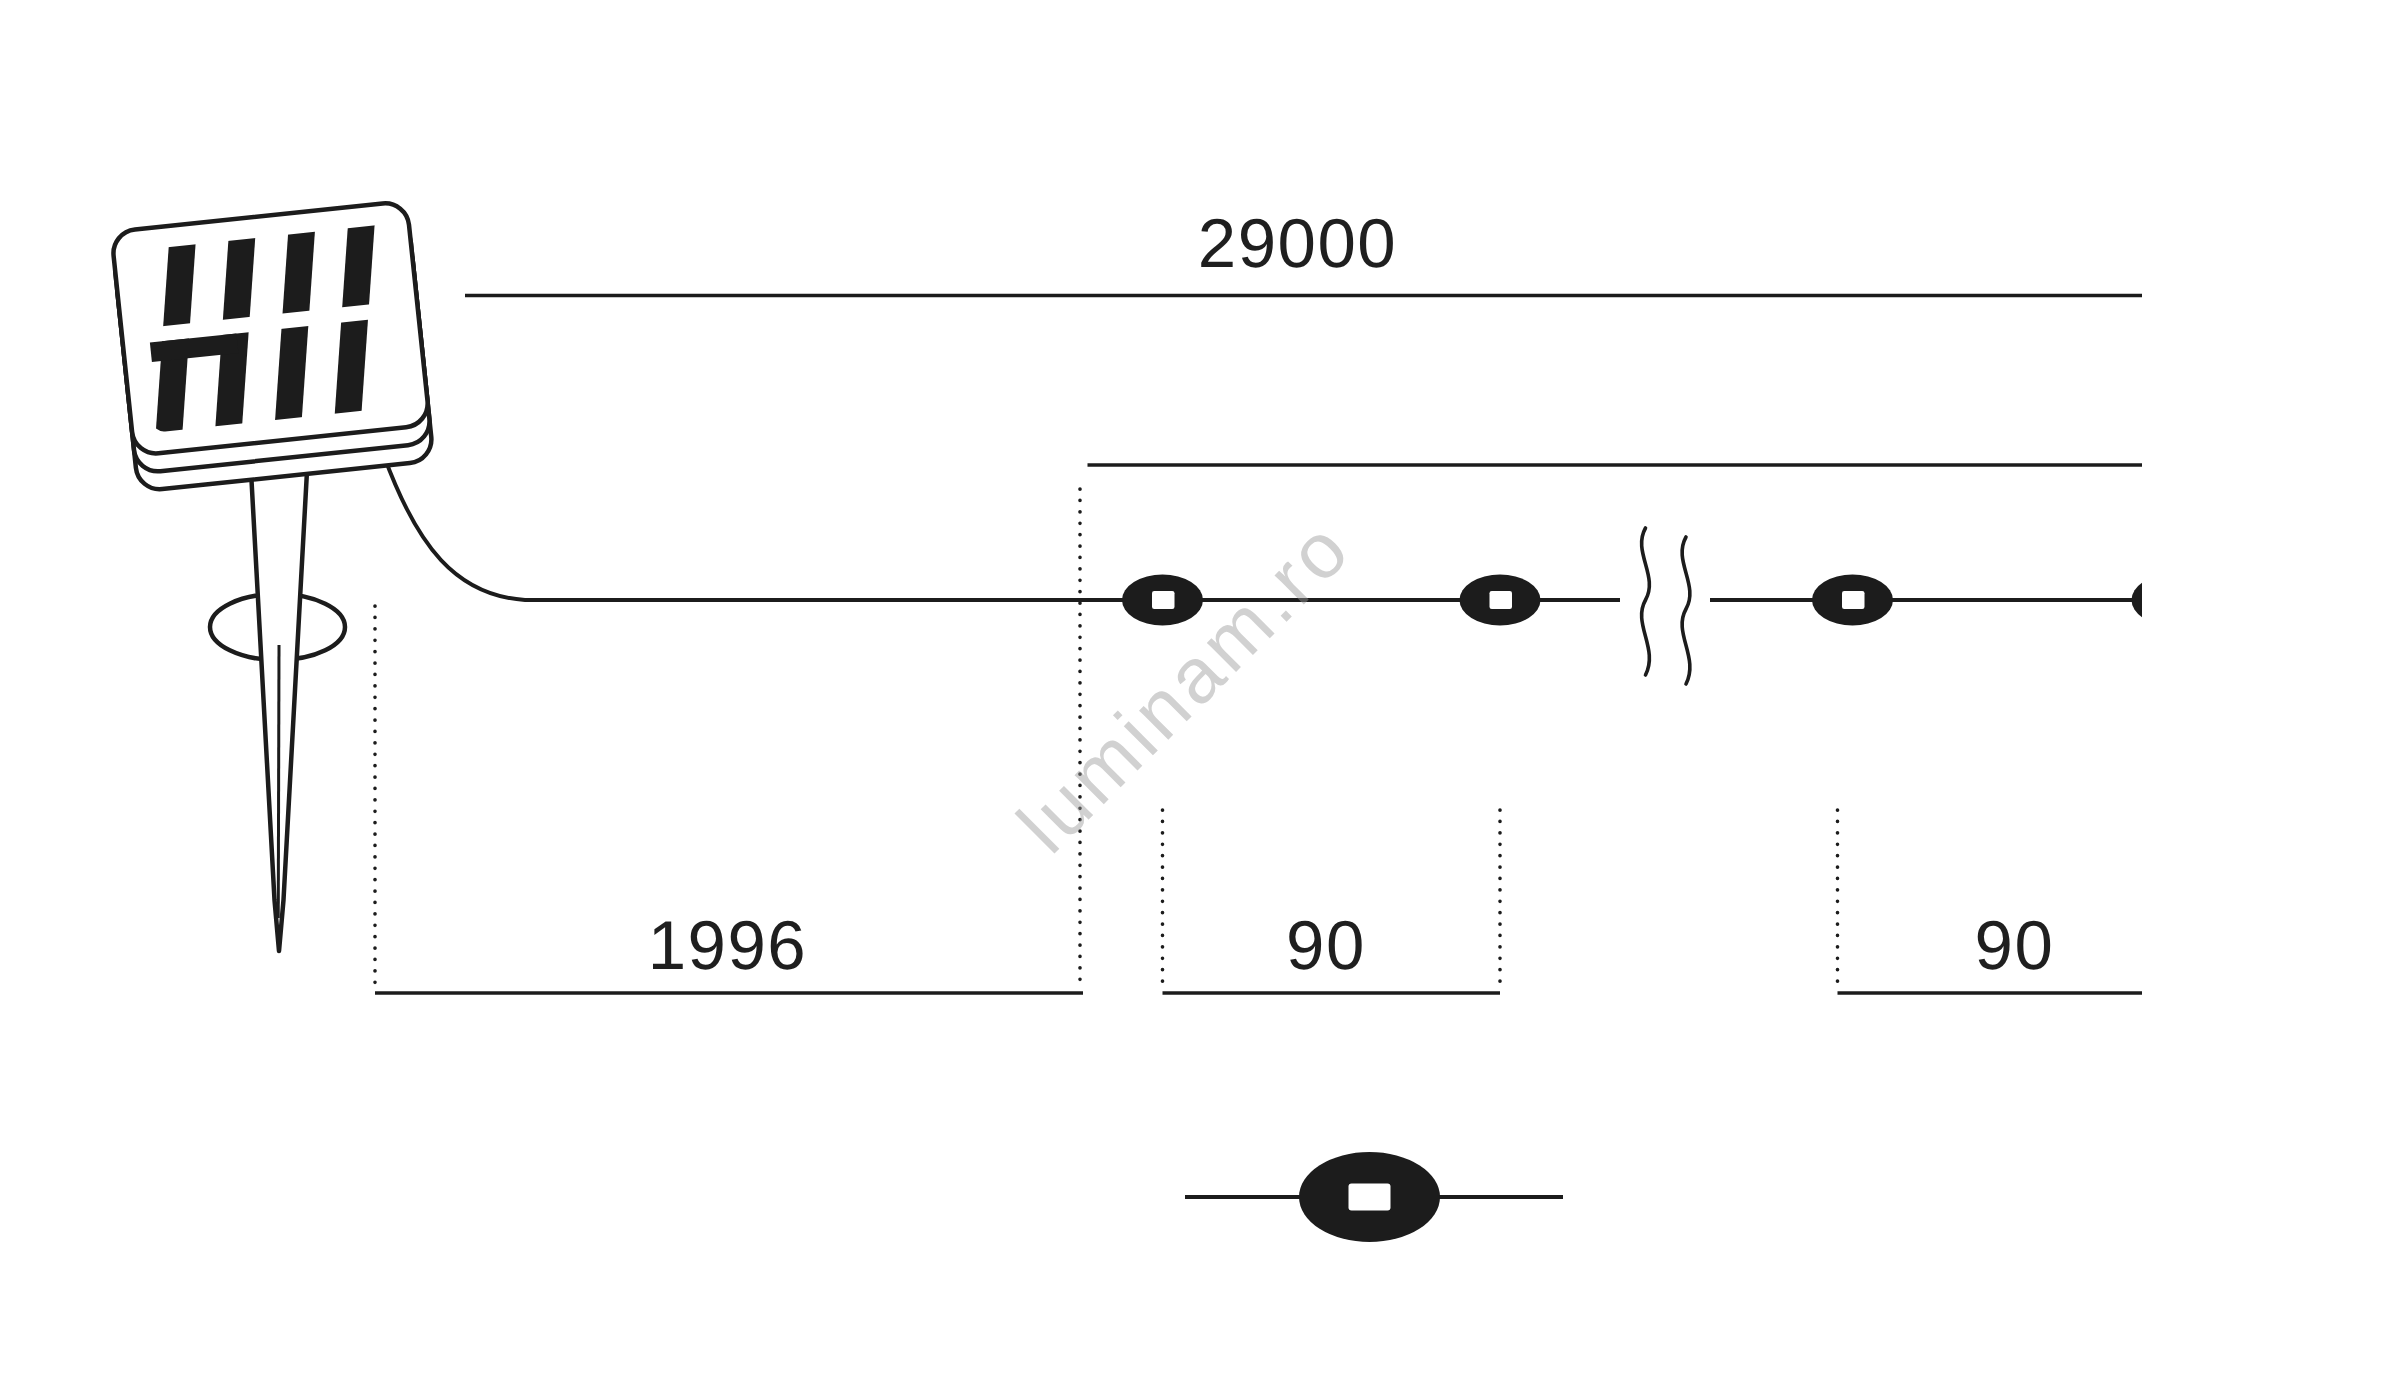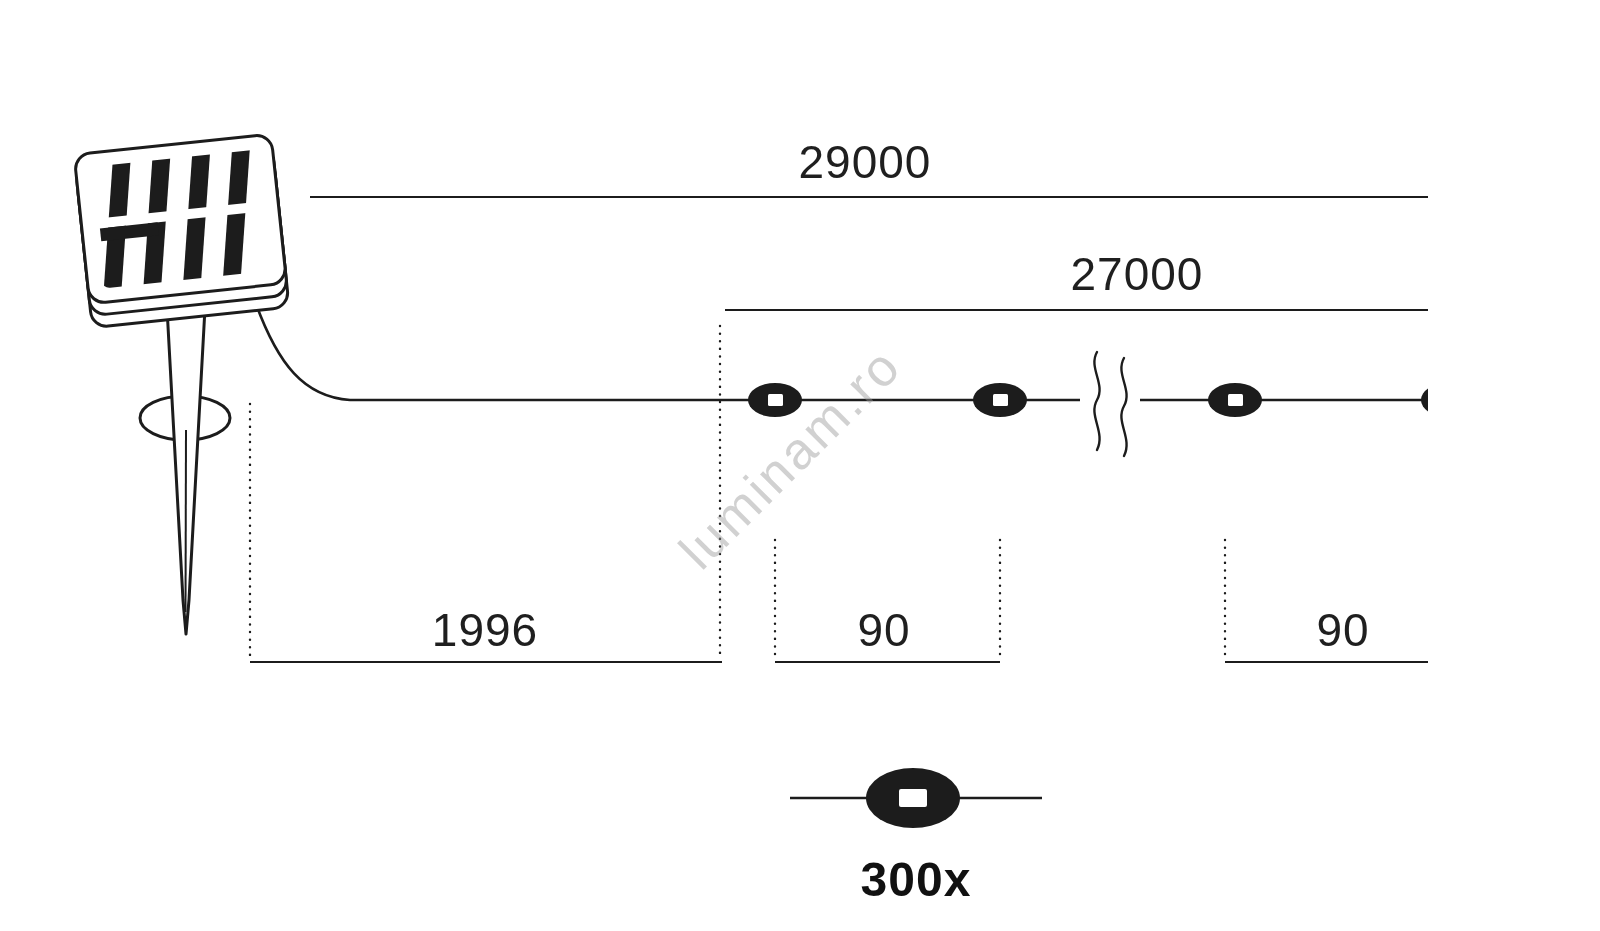--- a/index.html
+++ b/index.html
@@ -128,25 +128,23 @@
       <line x1="790" y1="798" x2="1042" y2="798" stroke="#1c1c1c" stroke-width="2.6"></line>
       <g>
         <ellipse cx="913" cy="798" rx="47" ry="30" fill="#1c1c1c"></ellipse>
         <rect x="899" y="789" width="28" height="18" rx="2" fill="#ffffff"></rect>
       </g>
     </g>
   </svg>
 
   <div class="dim-label" style="left:865px;top:135px;">29000</div>
 
-  <div class="dim-label" style="left:1137px;top:247px;">27000</div>
 
   <div class="dim-label" style="left:485px;top:603px;">1996</div>
 
   <div class="dim-label" style="left:884px;top:603px;">90</div>
 
   <div class="dim-label" style="left:1343px;top:603px;">90</div>
 
-  <div class="count-label" style="left:916px;top:852px;">300x</div>
 
   <div class="watermark">luminam.ro</div>
 
 </div>
 
 </body></html>

